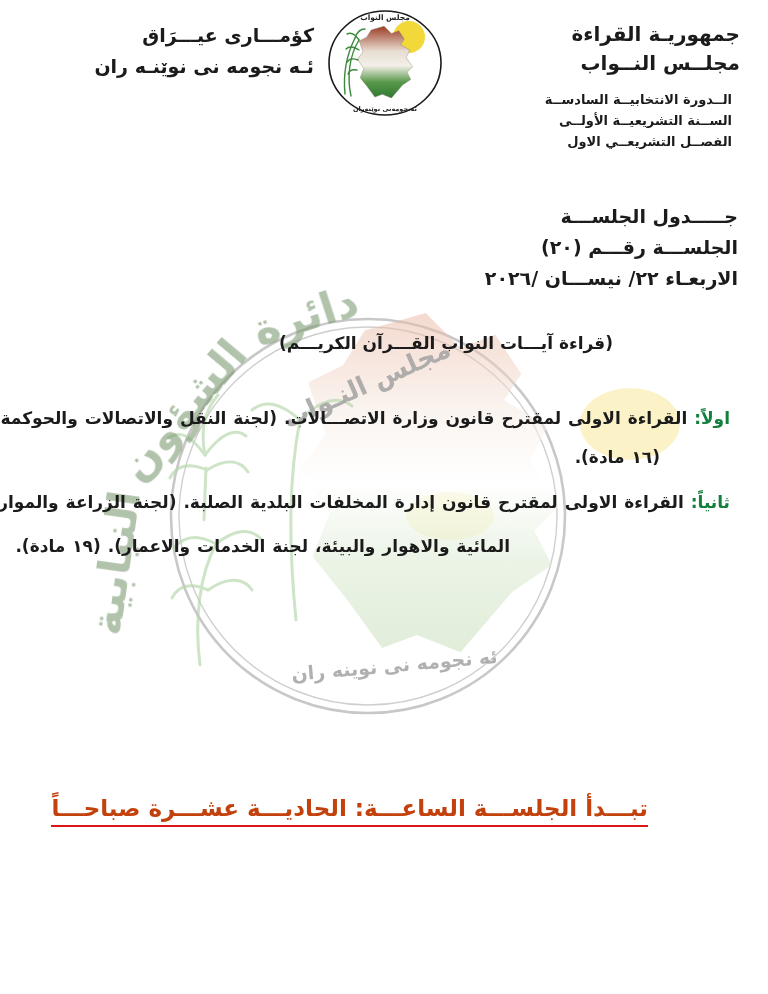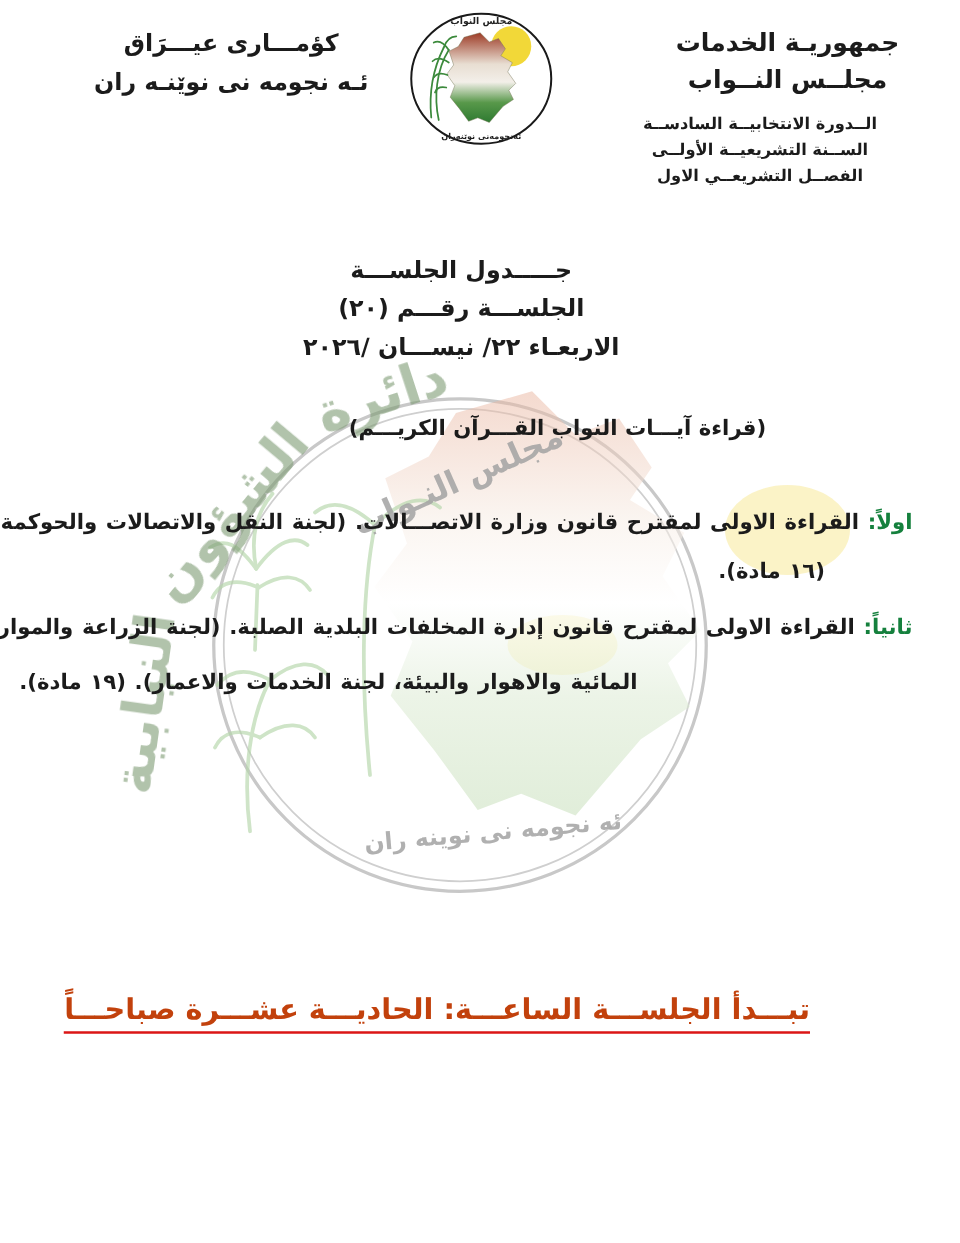--- a/index.html
+++ b/index.html
@@ -3,21 +3,21 @@
 <meta charset="utf-8">
 <style>
   html,body{margin:0;padding:0;background:#ffffff;}
   .page{
     position:relative;width:768px;height:994px;background:#ffffff;overflow:hidden;
     font-family:"DejaVu Sans",sans-serif;color:#1b1b1b;font-weight:bold;
   }
   .abs{position:absolute;}
   .rtl{direction:rtl;unicode-bidi:embed;}
   .nowrap{white-space:nowrap;}
-  .center{text-align:center;}
+  .center{}
   .red{color:#15803d;}
 
   .hdr-right{top:20px;right:28px;width:220px;font-size:20px;line-height:1.45;}
   .hdr-sub{top:90px;right:36px;width:248px;font-size:13px;line-height:1.6;}
   .hdr-left{top:20px;left:56px;width:258px;font-size:19px;line-height:1.65;}
   .logo-wrap{top:6px;left:324px;width:122px;height:114px;}
 
   .title-block{top:201px;left:0;width:738px;font-size:19px;line-height:1.62;}
   .quran-line{top:333px;right:155px;font-size:17px;}
 
@@ -79,21 +79,21 @@
     <text x="395" y="672" text-anchor="middle" font-size="19" letter-spacing="3" fill="#a8a8a8" opacity="0.9" transform="rotate(-5 395 672)">ئه نجومه نى نوينه ران</text>
 
     <g fill="#7e9b74" opacity="0.6" font-size="44" font-weight="bold" text-anchor="middle">
       <text x="310" y="330" transform="rotate(-18 310 330)">دائرة</text>
       <text x="195" y="420" transform="rotate(-50 195 420)">الشؤون</text>
       <text x="130" y="565" transform="rotate(-82 130 565)">النيابية</text>
     </g>
   </svg>
 
   <div class="abs hdr-right rtl center">
-    <div>جمهوريـة الخدمات</div>
+    <div>جمهوريـة القراءة</div>
     <div>مجلــس النــواب</div>
   </div>
 
   <div class="abs hdr-sub rtl center">
     <div>الــدورة الانتخابيــة السادســة</div>
     <div>الســنة التشريعيــة الأولــى</div>
     <div>الفصــل التشريعــي الاول</div>
   </div>
 
   <div class="abs hdr-left rtl center">

